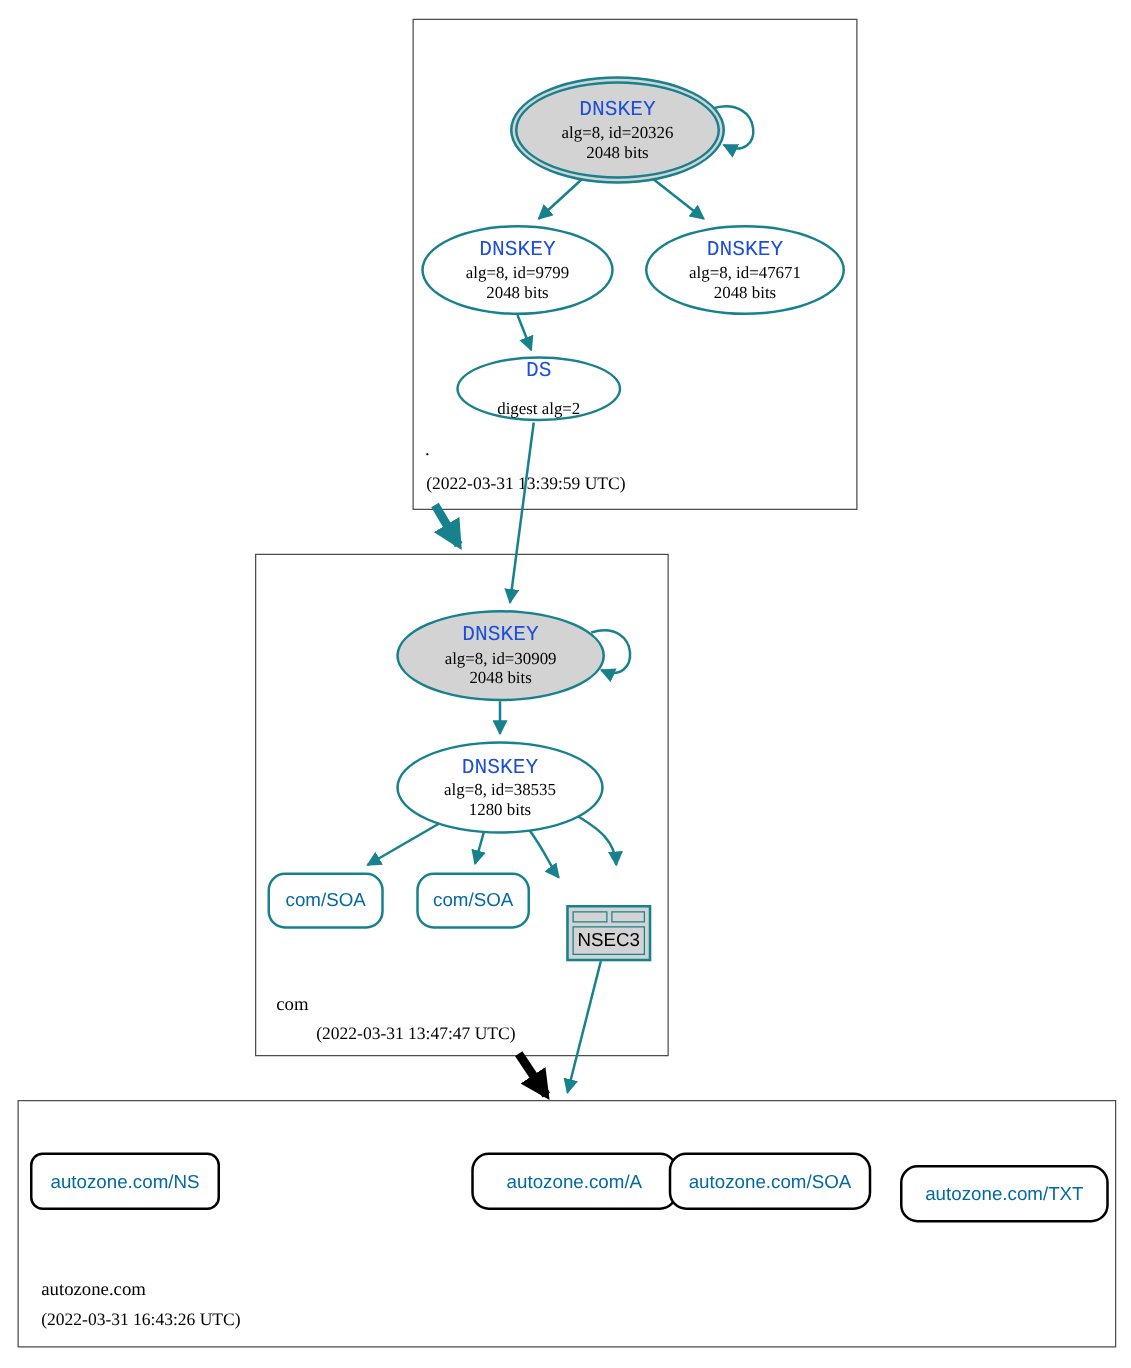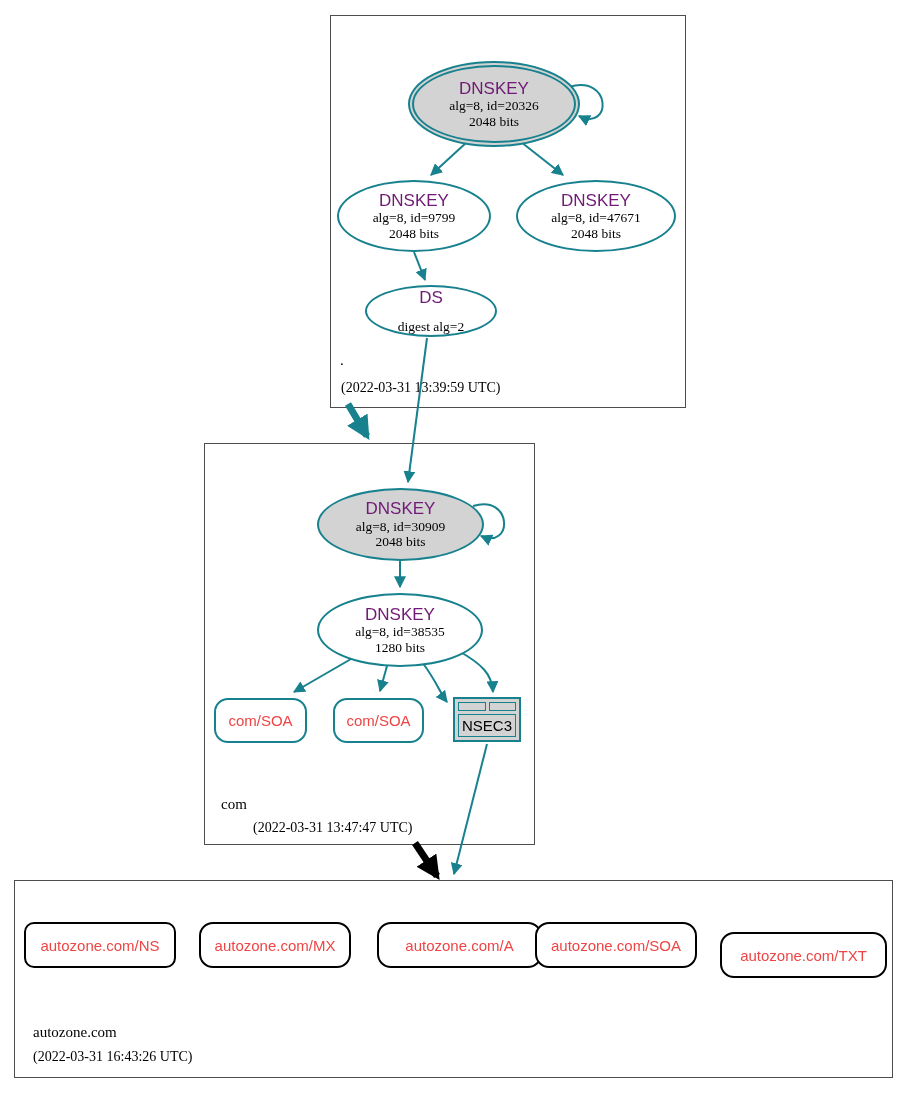--- a/index.html
+++ b/index.html
@@ -8,24 +8,24 @@
   .zone-box{position:absolute;border:1px solid #4d4d4d;background:#fff;box-sizing:border-box;}
   .zone-label{position:absolute;font-family:"Liberation Serif",serif;font-size:15px;color:#000;white-space:nowrap;}
   .zone-ts{position:absolute;font-family:Liberation Serif, serif;font-size:14px;color:#000;white-space:nowrap;}
   .ellipse{position:absolute;border:2px solid #17818e;border-radius:50%;background:#fff;
            display:flex;flex-direction:column;align-items:center;justify-content:center;
            text-align:center;box-sizing:border-box;line-height:1.15;}
   .ellipse.gray{background:#d3d3d3;}
   .ellipse .ring{position:absolute;left:2px;right:2px;top:2px;bottom:2px;border:2px solid #17818e;
            border-radius:50%;display:flex;flex-direction:column;align-items:center;justify-content:center;
            text-align:center;line-height:1.15;}
-  .node-title{font-family:Liberation Sans, sans-serif;font-size:17px;color:#701a75;}
+  .node-title{font-family:Liberation Mono, monospace;font-size:17px;color:#1d4ed8;}
   .node-detail{font-family:"Liberation Serif",serif;font-size:13.5px;color:#000;}
   .rrset{position:absolute;border:2px solid #17818e;border-radius:14px;background:#fff;
-         display:flex;align-items:center;justify-content:center;font-size:15px;color:#ef4444;
+         display:flex;align-items:center;justify-content:center;font-size:15px;color:#0369a1;
          box-sizing:border-box;white-space:nowrap;}
   .rrset.black{border-color:#000;}
   .nsec3{position:absolute;background:#d3d3d3;border:2px solid #17818e;box-sizing:border-box;
          padding:3px;display:flex;flex-direction:column;gap:3px;}
   .nsec3-row{display:flex;gap:3px;height:9px;}
   .nsec3-cell{flex:1;background:#d3d3d3;border:1px solid #17818e;}
   .nsec3-label{flex:1;background:#d3d3d3;border:1px solid #17818e;display:flex;align-items:center;
          justify-content:center;font-size:15px;color:#000;}
   svg.arrows{position:absolute;left:0;top:0;pointer-events:none;}
 </style>
@@ -112,27 +112,26 @@
 
   <div class="ellipse" style="left:317px;top:593px;width:166px;height:74px;">
     <span class="node-title">DNSKEY</span>
     <span class="node-detail">alg=8, id=38535</span>
     <span class="node-detail">1280 bits</span>
   </div>
 
   <div class="rrset" style="left:214px;top:698px;width:93px;height:45px;">com/SOA</div>
   <div class="rrset" style="left:333px;top:698px;width:91px;height:45px;">com/SOA</div>
 
-  <div class="nsec3" style="left:453px;top:697px;width:68px;height:45px;">
+  <div class="nsec3" style="left:453px;top:724px;width:68px;height:45px;">
     <div class="nsec3-row">
       <div class="nsec3-cell"></div>
       <div class="nsec3-cell"></div>
     </div>
     <div class="nsec3-label">NSEC3</div>
   </div>
 
   <div class="rrset black" style="left:24px;top:922px;width:152px;height:46px;border-radius:10px;">autozone.com/NS</div>
-  <div class="rrset black" style="left:199px;top:922px;width:152px;height:46px;">autozone.com/MX</div>
   <div class="rrset black" style="left:377px;top:922px;width:165px;height:46px;">autozone.com/A</div>
   <div class="rrset black" style="left:535px;top:922px;width:162px;height:46px;">autozone.com/SOA</div>
   <div class="rrset black" style="left:720px;top:932px;width:167px;height:46px;">autozone.com/TXT</div>
 
 </div>
 
 </body></html>

